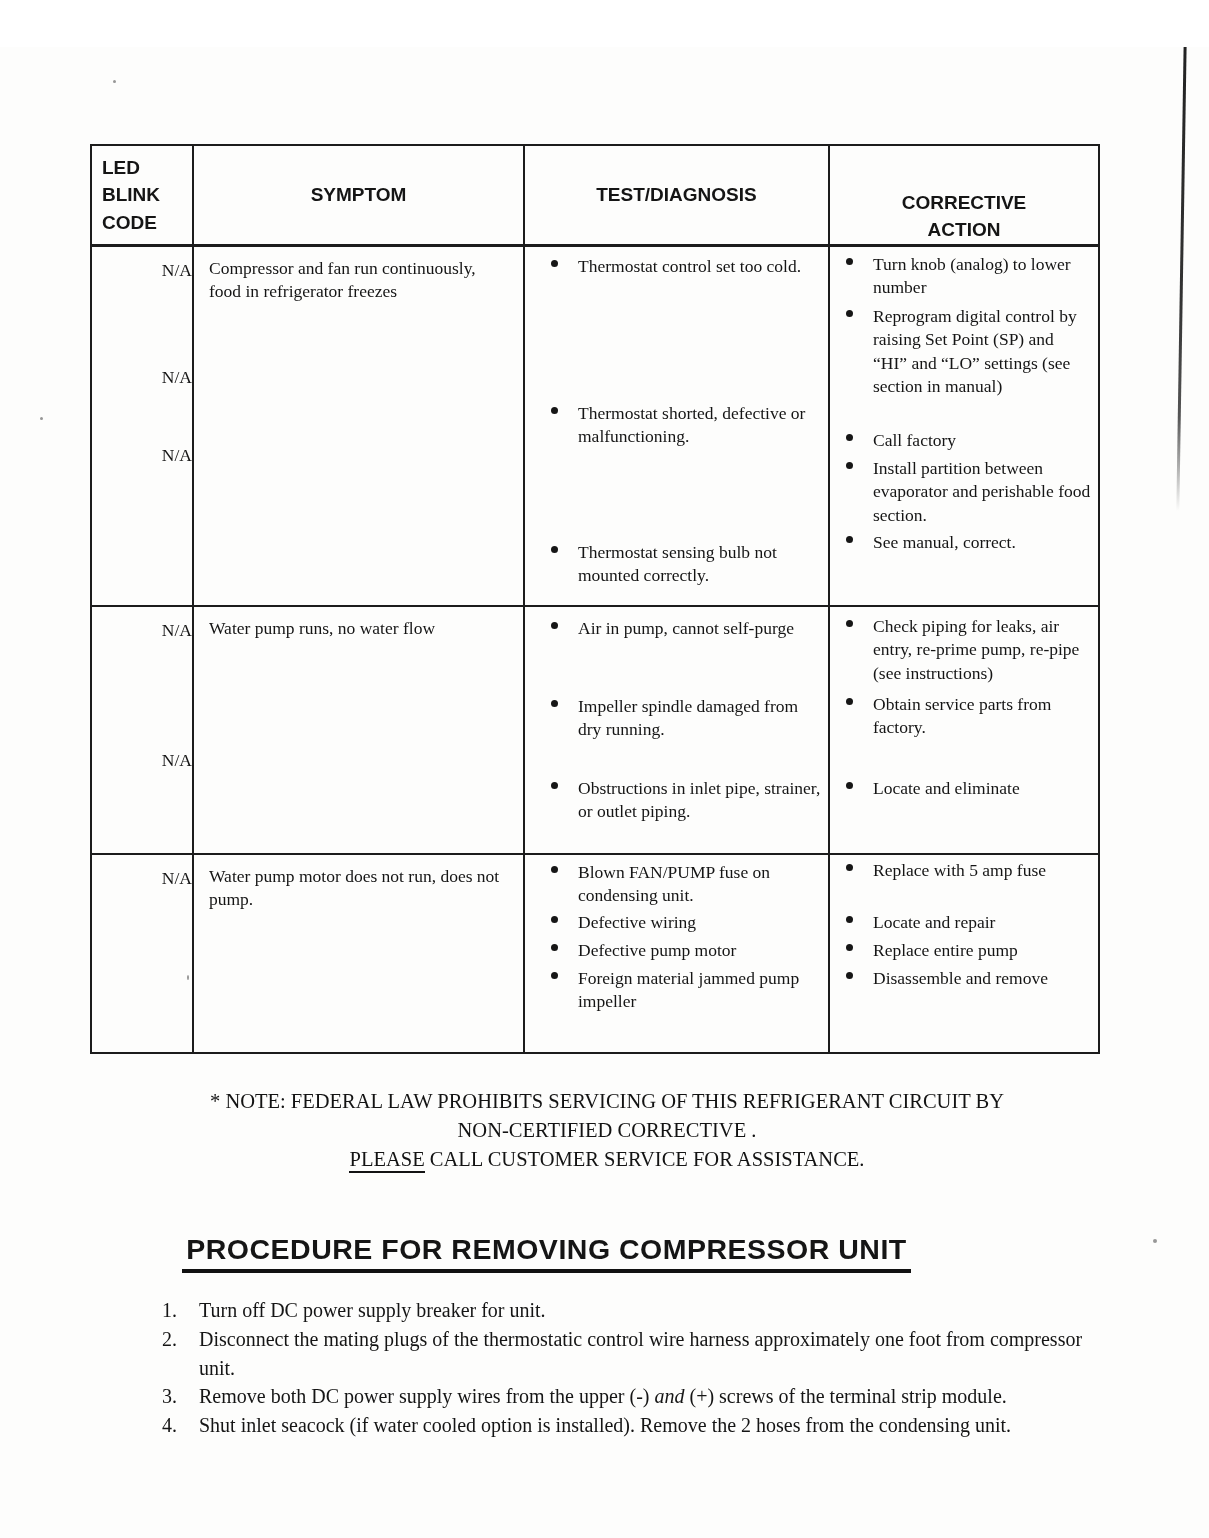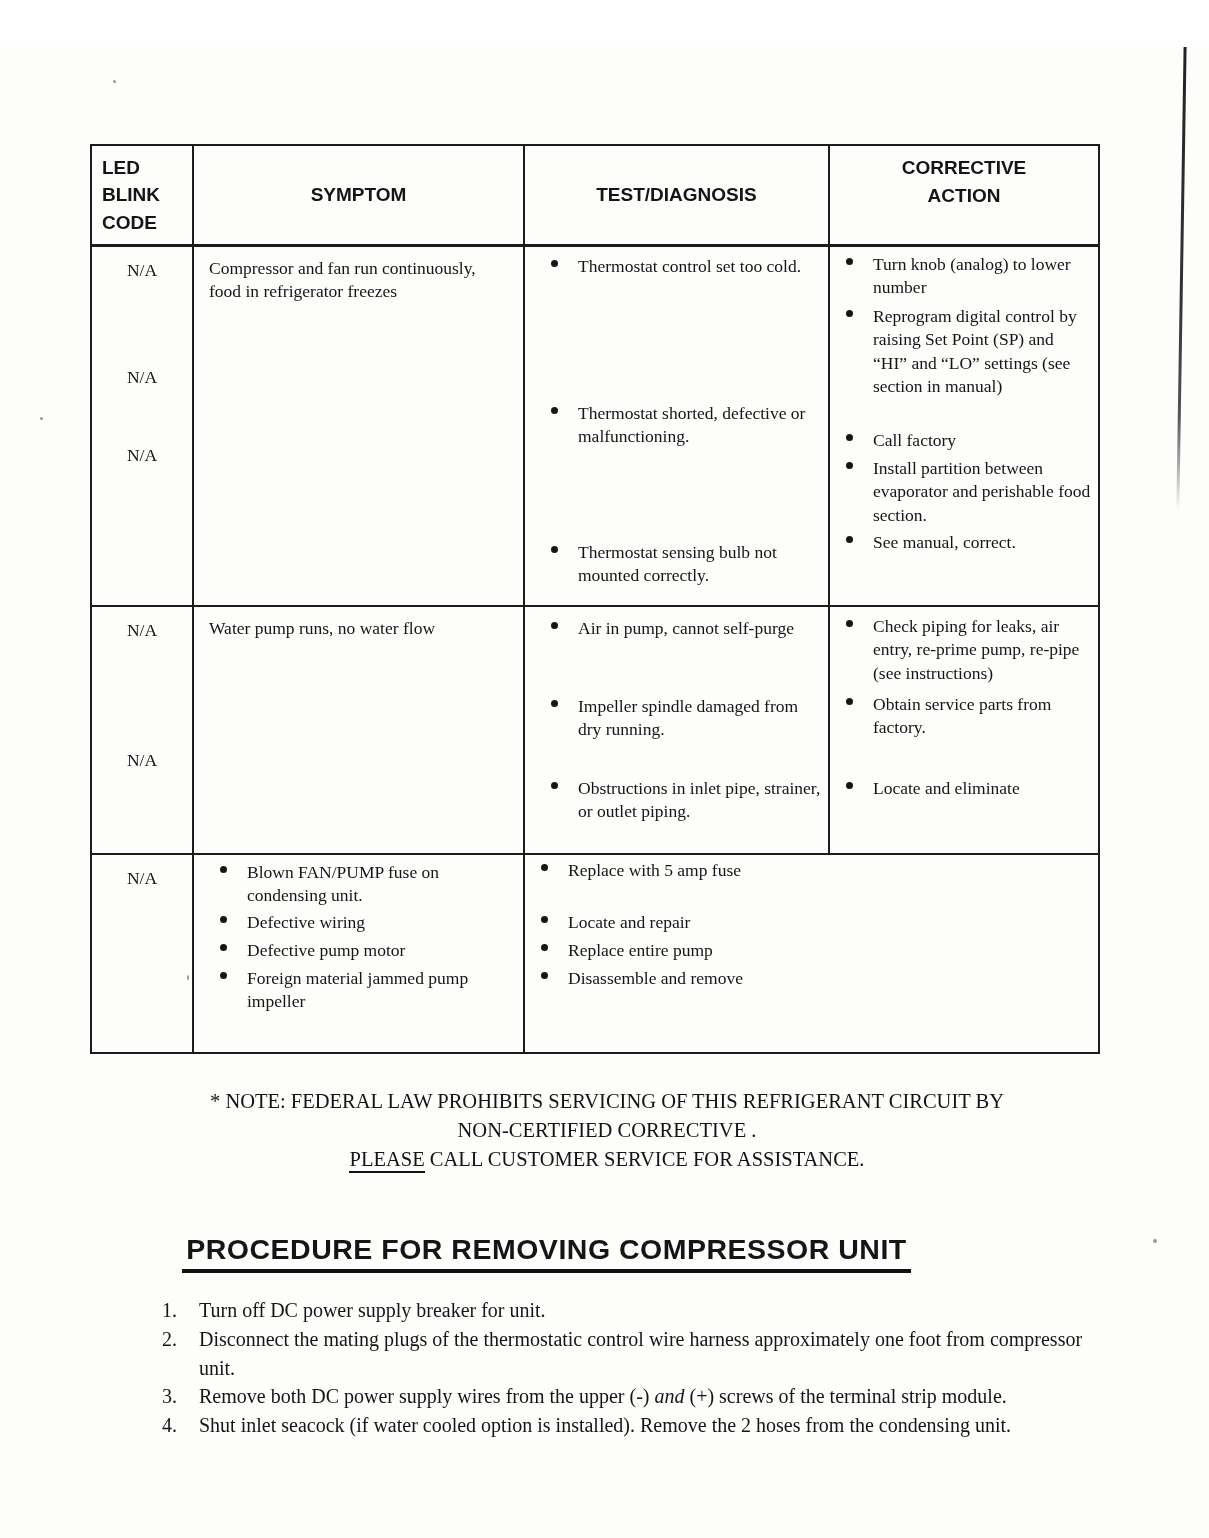--- a/index.html
+++ b/index.html
@@ -34,25 +34,25 @@
   .r1 { height:360px; border-bottom:2px solid #1c1c1c; }
   .r2 { height:248px; border-bottom:2px solid #1c1c1c; }
   .r3 { height:197px; }
 
   .th {
     font-family:"Liberation Sans", sans-serif;
     font-weight:bold; font-size:19px; line-height:1.45;
     display:flex; align-items:center; justify-content:center; text-align:center;
   }
   .th-code { justify-content:flex-start; text-align:left; padding:6px 8px 6px 10px; }
-  .th-corrective { align-items:flex-start; padding-top:8px; }
+  .th-corrective { align-items:flex-end; padding-top:8px; }
   .th-corrective span { display:inline-block; max-width:170px; }
 
   .cell-codes { text-align:center; font-size:17.5px; }
-  .na { position:absolute; left:0; width:100%; text-align:center; }
+  .na { position:absolute; left:0; width:100%; text-align:right; }
 
   .cell-symptom { font-size:17.5px; line-height:1.32; padding:0; }
   .symptom-text { position:absolute; top:10px; left:15px; right:12px; }
 
   .bullet {
     position:absolute; right:6px;
     font-size:17.5px; line-height:1.34;
     padding-left:27px;
   }
   .c3 .bullet { left:26px; }
@@ -146,20 +146,23 @@
         <div class="bullet" style="top:8px"><span class="dot"></span><span>Check piping for leaks, air entry, re-prime pump, re-pipe (see instructions)</span></div>
         <div class="bullet" style="top:86px"><span class="dot"></span><span>Obtain service parts from factory.</span></div>
         <div class="bullet" style="top:170px"><span class="dot"></span><span>Locate and eliminate</span></div>
       </div>
     </div>
 
     <div class="trow r3">
       <div class="cell-codes">
         <span class="na" style="top:13px">N/A</span>
       </div>
+      <div class="cell-symptom">
+        <div class="symptom-text">Water pump motor does not run, does not pump.</div>
+      </div>
       <div class="c3">
         <div class="bullet" style="top:6px"><span class="dot"></span><span>Blown FAN/PUMP fuse on condensing unit.</span></div>
         <div class="bullet" style="top:56px"><span class="dot"></span><span>Defective wiring</span></div>
         <div class="bullet" style="top:84px"><span class="dot"></span><span>Defective pump motor</span></div>
         <div class="bullet" style="top:112px"><span class="dot"></span><span>Foreign material jammed pump impeller</span></div>
       </div>
       <div class="c4">
         <div class="bullet" style="top:4px"><span class="dot"></span><span>Replace with 5 amp fuse</span></div>
         <div class="bullet" style="top:56px"><span class="dot"></span><span>Locate and repair</span></div>
         <div class="bullet" style="top:84px"><span class="dot"></span><span>Replace entire pump</span></div>

